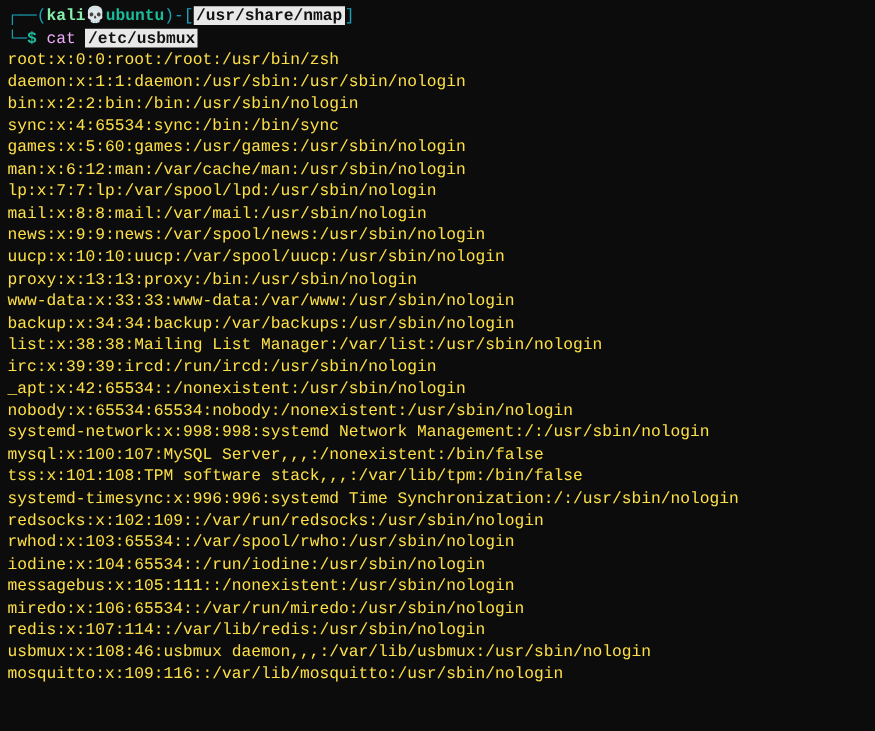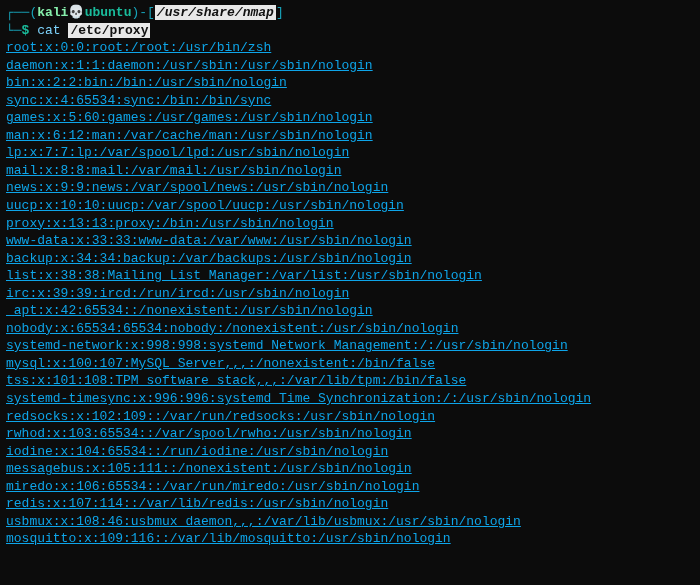--- a/index.html
+++ b/index.html
@@ -19,42 +19,40 @@
     }
     .bracket { color: #17a2b8; }
     .user { color: #86efac; font-weight: bold; }
     .skull { color: #1abc9c; }
     .host { color: #1abc9c; font-weight: bold; margin-top: 16px; }
     .path-box {
       background: #e8e8e8;
       color: #111;
       padding: 0 2px;
       font-weight: bold;
-      font-style: italic;
     }
     .prompt-sym { color: #1abc9c; font-weight: bold; }
     .cmd-box {
       background: #e8e8e8;
       color: #111;
       padding: 0 2px;
       font-weight: bold;
     }
-    .cmd-text { color: #7dd3fc; font-family: Liberation Mono, monospace; }
+    .cmd-text { color: #f0abfc; font-family: Liberation Mono, monospace; }
     .output-line {
-      color: #0ea5e9;
+      color: #fde047;
       white-space: pre;
-      text-decoration: underline;
     }
   </style>
 </head>
 <body>
 
 <div class="prompt-line"><span class="bracket">┌──(</span><span class="user">kali</span><span class="skull">💀</span><span class="host">ubuntu</span><span class="bracket">)-[</span><span class="path-box">/usr/share/nmap</span><span class="bracket">]</span></div>
 
-<div class="prompt-line"><span class="bracket">└─</span><span class="prompt-sym">$</span><span> </span><span class="cmd-text">cat</span><span> </span><span class="cmd-box">/etc/proxy</span></div>
+<div class="prompt-line"><span class="bracket">└─</span><span class="prompt-sym">$</span><span> </span><span class="cmd-text">cat</span><span> </span><span class="cmd-box">/etc/usbmux</span></div>
 
 <div id="output">
     <div class="output-line">root:x:0:0:root:/root:/usr/bin/zsh</div>
     <div class="output-line">daemon:x:1:1:daemon:/usr/sbin:/usr/sbin/nologin</div>
     <div class="output-line">bin:x:2:2:bin:/bin:/usr/sbin/nologin</div>
     <div class="output-line">sync:x:4:65534:sync:/bin:/bin/sync</div>
     <div class="output-line">games:x:5:60:games:/usr/games:/usr/sbin/nologin</div>
     <div class="output-line">man:x:6:12:man:/var/cache/man:/usr/sbin/nologin</div>
     <div class="output-line">lp:x:7:7:lp:/var/spool/lpd:/usr/sbin/nologin</div>
     <div class="output-line">mail:x:8:8:mail:/var/mail:/usr/sbin/nologin</div>

